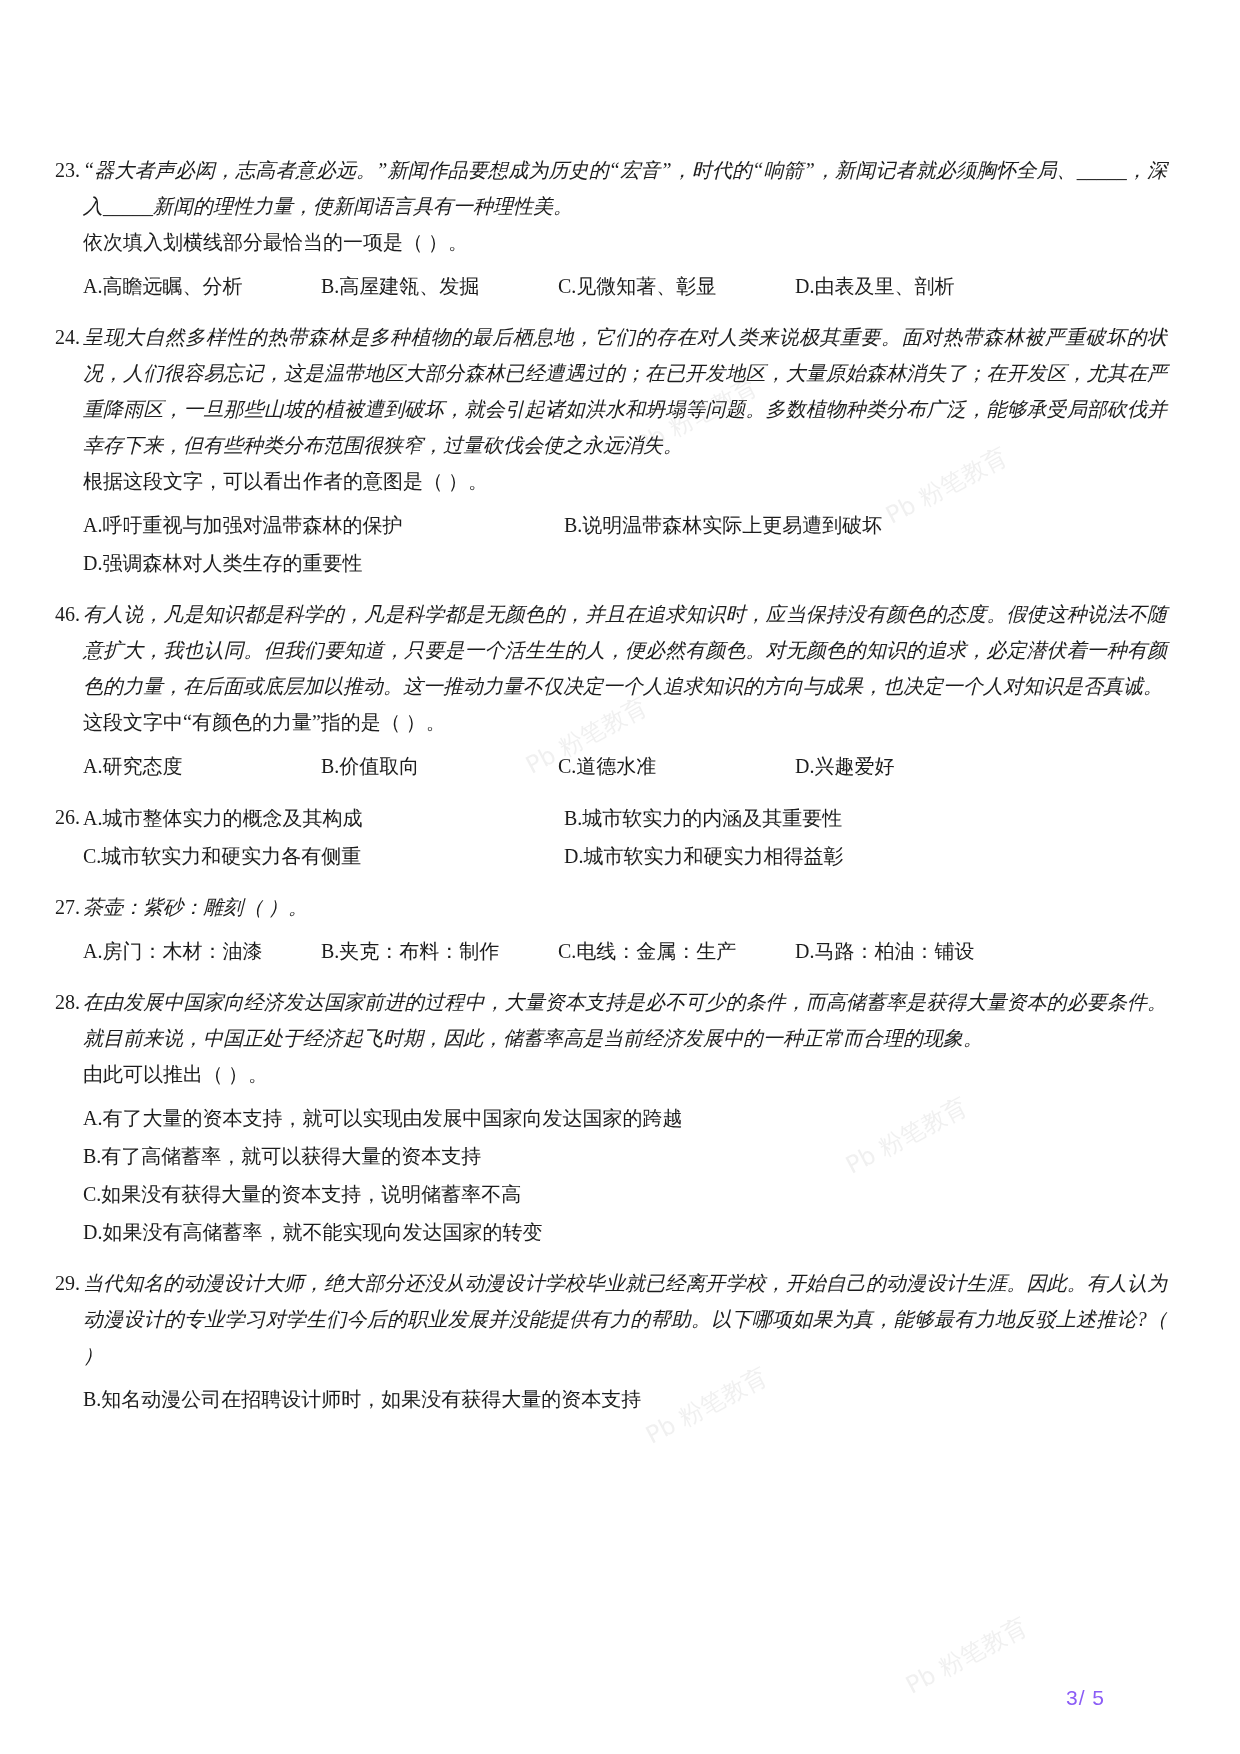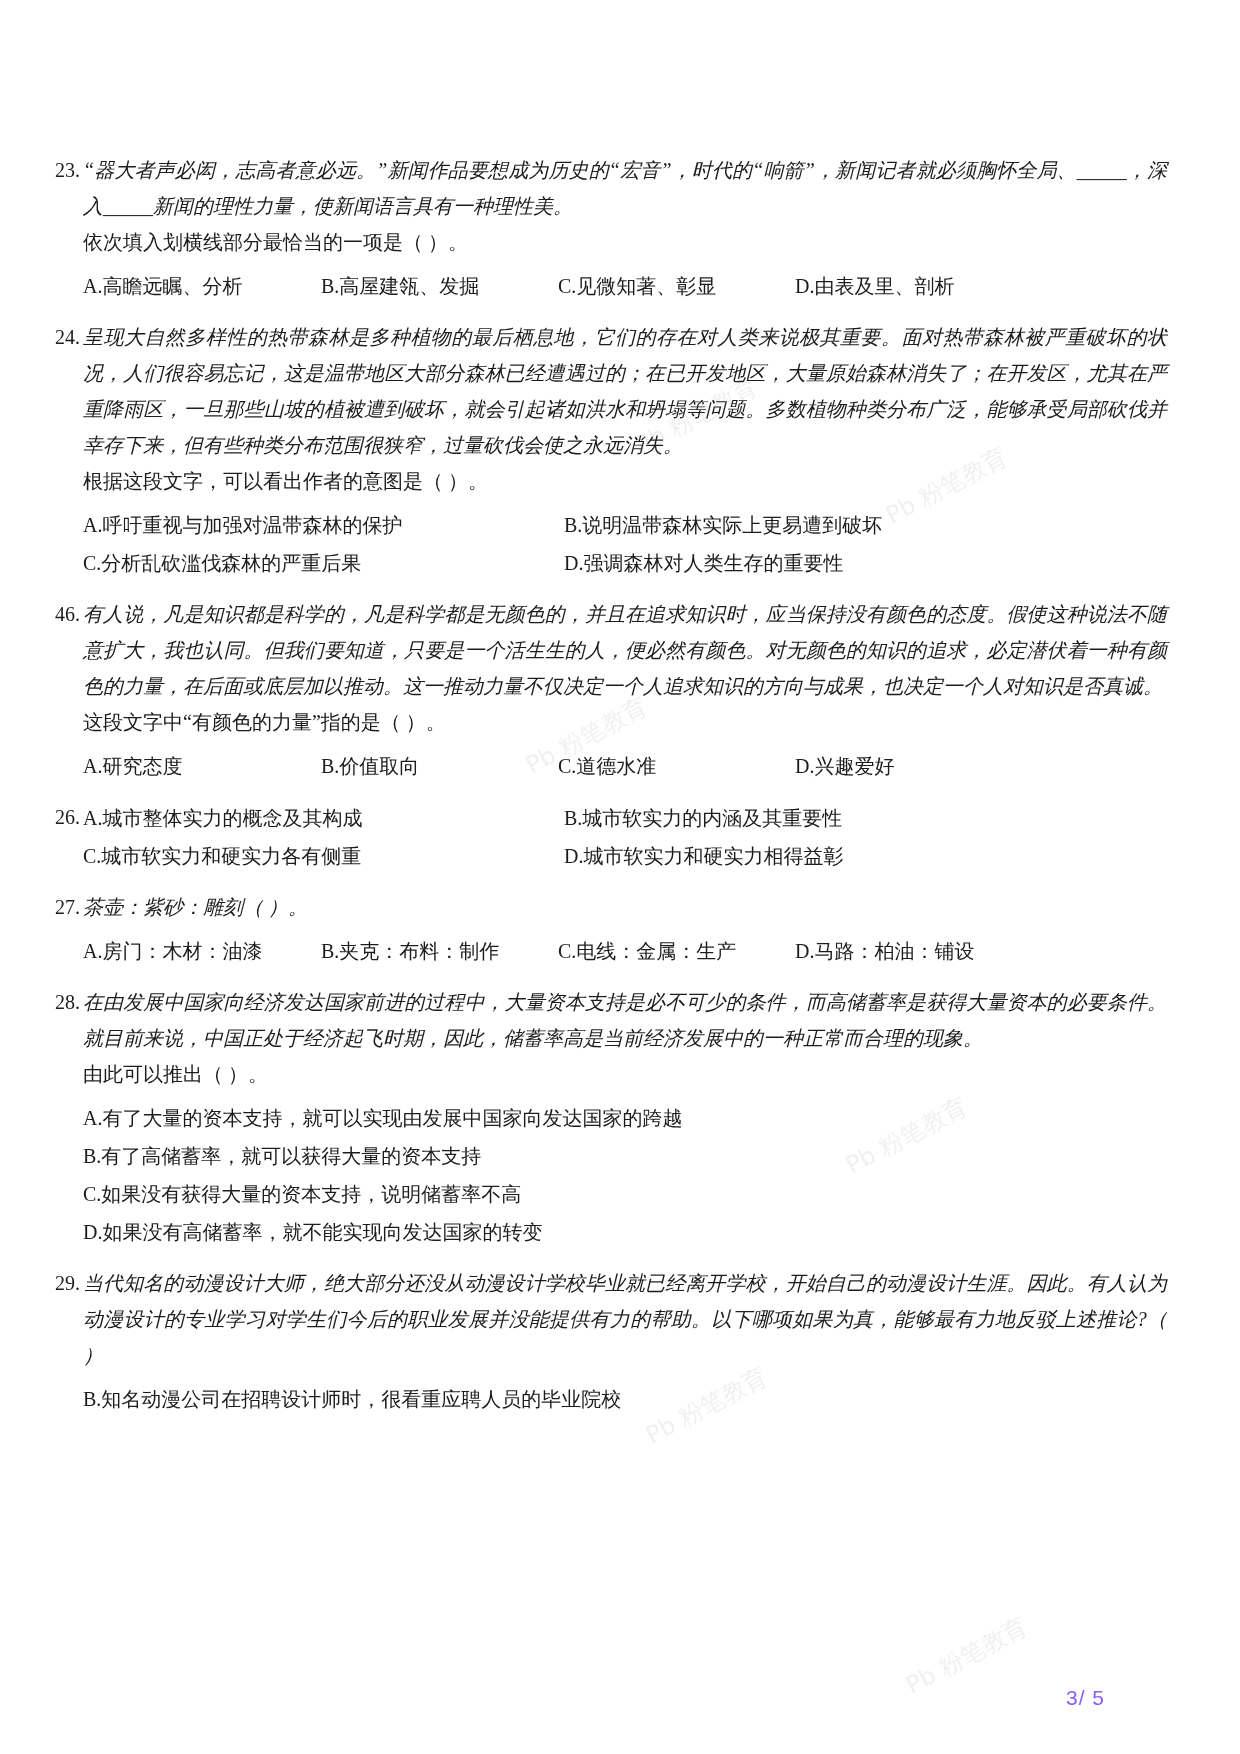--- a/index.html
+++ b/index.html
@@ -91,21 +91,20 @@
     </div>
   </div>
 
   <div class="question">
     <span class="q-num">24.</span>
     <div class="q-stem">呈现大自然多样性的热带森林是多种植物的最后栖息地，它们的存在对人类来说极其重要。面对热带森林被严重破坏的状况，人们很容易忘记，这是温带地区大部分森林已经遭遇过的；在已开发地区，大量原始森林消失了；在开发区，尤其在严重降雨区，一旦那些山坡的植被遭到破坏，就会引起诸如洪水和坍塌等问题。多数植物种类分布广泛，能够承受局部砍伐并幸存下来，但有些种类分布范围很狭窄，过量砍伐会使之永远消失。</div>
     <div class="q-prompt">根据这段文字，可以看出作者的意图是（  ）。</div>
     <div class="opts opts2">
       <span class="opt">A.呼吁重视与加强对温带森林的保护</span>
       <span class="opt">B.说明温带森林实际上更易遭到破坏</span>
-      <span class="opt">C.分析乱砍滥伐森林的严重后果</span>
       <span class="opt">D.强调森林对人类生存的重要性</span>
     </div>
   </div>
 
   <div class="question">
     <span class="q-num">46.</span>
     <div class="q-stem">有人说，凡是知识都是科学的，凡是科学都是无颜色的，并且在追求知识时，应当保持没有颜色的态度。假使这种说法不随意扩大，我也认同。但我们要知道，只要是一个活生生的人，便必然有颜色。对无颜色的知识的追求，必定潜伏着一种有颜色的力量，在后面或底层加以推动。这一推动力量不仅决定一个人追求知识的方向与成果，也决定一个人对知识是否真诚。</div>
     <div class="q-prompt">这段文字中“有颜色的力量”指的是（  ）。</div>
     <div class="opts opts4">
       <span class="opt">A.研究态度</span>
@@ -145,19 +144,19 @@
       <span class="opt">B.有了高储蓄率，就可以获得大量的资本支持</span>
       <span class="opt">C.如果没有获得大量的资本支持，说明储蓄率不高</span>
       <span class="opt">D.如果没有高储蓄率，就不能实现向发达国家的转变</span>
     </div>
   </div>
 
   <div class="question">
     <span class="q-num">29.</span>
     <div class="q-stem">当代知名的动漫设计大师，绝大部分还没从动漫设计学校毕业就已经离开学校，开始自己的动漫设计生涯。因此。有人认为动漫设计的专业学习对学生们今后的职业发展并没能提供有力的帮助。以下哪项如果为真，能够最有力地反驳上述推论?（  ）</div>
     <div class="opts opts1">
-      <span class="opt">B.知名动漫公司在招聘设计师时，很看重应聘人员的毕业院校</span>
+      <span class="opt">B.知名动漫公司在招聘设计师时，如果没有获得大量的资本支持</span>
     </div>
   </div>
 
 </div>
 
 <div class="footer">3/ 5</div>
 
 </body></html>

